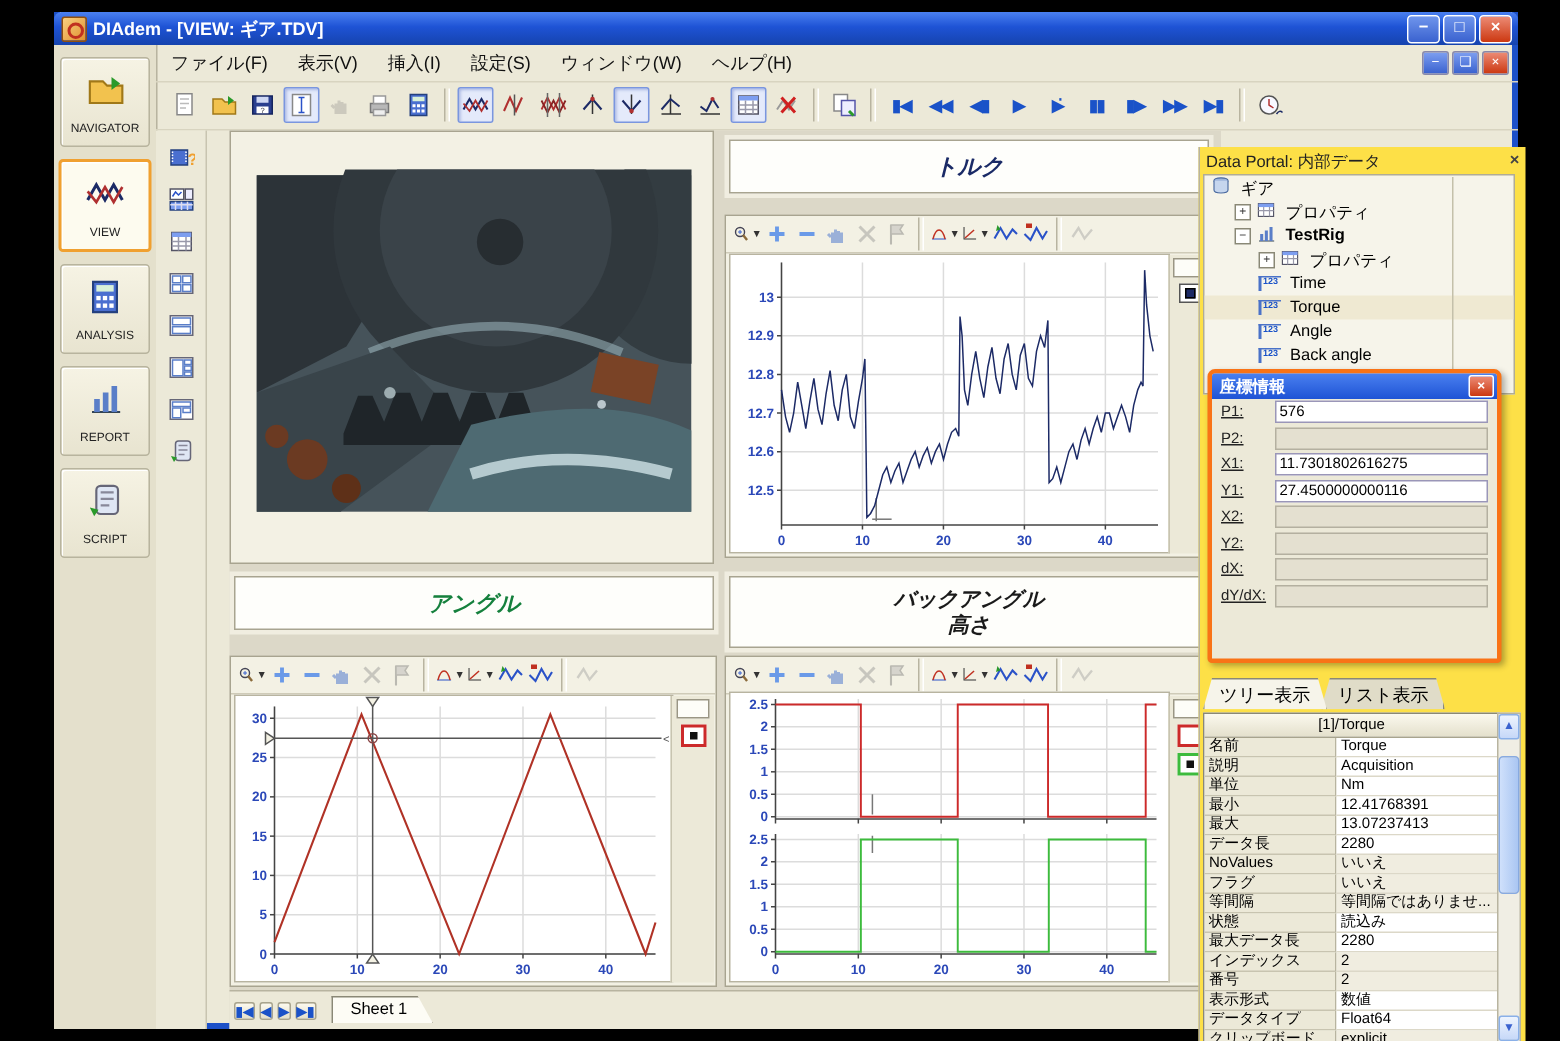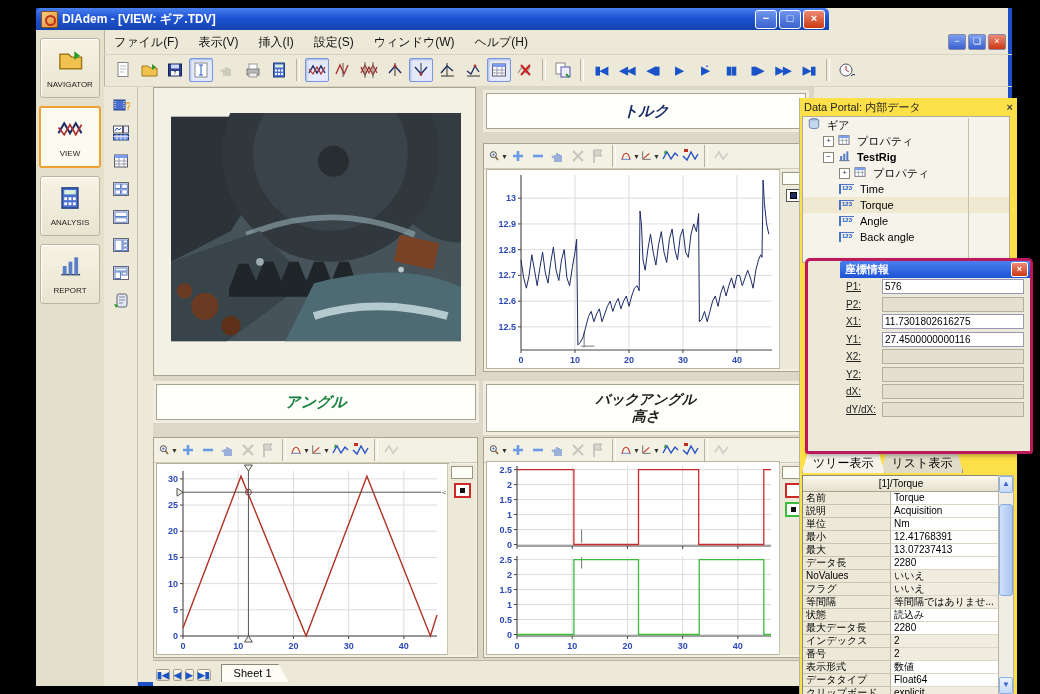--- a/index.html
+++ b/index.html
@@ -1,21 +1,21 @@
 <!DOCTYPE html>
 <html><head>
 <meta charset="utf-8">
 <style>
   html,body{margin:0;padding:0;background:#000;width:1040px;height:694px;overflow:hidden;
     font-family:"Liberation Sans",sans-serif;}
   #app{position:absolute;left:36px;top:8px;width:976px;height:678px;background:#ece9d8;
     border-left:4px solid #1c50c8;border-right:4px solid #1c50c8;border-bottom:4px solid #1c50c8;
     box-sizing:border-box;}
   
-  #titlebar{position:absolute;left:-4px;top:0;width:793px;height:22px;
+  #titlebar{position:absolute;left:-4px;top:0;width:976px;height:22px;
     background:linear-gradient(180deg,#4a80f0 0%,#1e53d5 45%,#1543ae 100%);
     border-radius:5px 5px 0 0;display:flex;align-items:center;color:#fff;font-weight:bold;font-size:12px;}
   #titlebar .appicon{width:15px;height:15px;margin:0 4px 0 5px;background:linear-gradient(135deg,#f8d080,#e09030);
     border:1px solid #905010;border-radius:2px;position:relative;}
   #titlebar .appicon:after{content:"";position:absolute;left:3px;top:3px;width:7px;height:7px;border:2px solid #c03020;border-radius:50%;}
   #winbtns{margin-left:auto;display:flex;gap:2px;padding-right:4px;}
   .wbtn{width:20px;height:17px;border-radius:3px;border:1px solid #fff;color:#fff;font-size:11px;line-height:15px;
     text-align:center;background:linear-gradient(180deg,#6f95ec,#3a62cf);font-weight:bold;}
   .wbtn.close{background:linear-gradient(180deg,#ec8b75,#cc3811);}
   
@@ -77,22 +77,22 @@
     border:1px solid #b0ac96;overflow:hidden;}
   #dp-split{position:absolute;left:168px;top:20px;width:1px;height:141px;background:#c4c0aa;}
   .trow{display:flex;align-items:center;height:16px;font-size:11px;white-space:nowrap;}
   .trow.sel{background:#efe9d2;}
   .trow .tlabel{margin-left:3px;}
   .expbox{width:9px;height:9px;border:1px solid #8a8876;background:#fff;font-size:8px;line-height:7px;
     text-align:center;color:#333;margin-right:3px;flex:none;}
   .chanic{font-size:6px;color:#1a52c8;border-left:2px solid #4a72c8;border-top:1px solid #4a72c8;
     padding:0 2px 3px 1px;margin-right:3px;font-weight:bold;flex:none;}
   
-  #coorddlg{position:absolute;left:5px;top:160px;width:190px;height:190px;background:#ece9d8;
-    border:3px solid #be185d;border-radius:5px 5px 3px 3px;box-shadow:2px 2px 4px rgba(0,0,0,.3);z-index:5;padding-left:32px;}
+  #coorddlg{position:absolute;left:5px;top:148px;width:190px;height:190px;background:#ece9d8;
+    border:3px solid #f97316;border-radius:5px 5px 3px 3px;box-shadow:2px 2px 4px rgba(0,0,0,.3);z-index:5;}
   #coorddlg .dtitle{height:17px;background:linear-gradient(180deg,#4a80f0,#1e53d5);
     border-radius:2px 2px 0 0;color:#fff;font-weight:bold;font-size:11px;display:flex;align-items:center;padding-left:5px;}
   #coorddlg .dclose{margin-left:auto;margin-right:2px;width:15px;height:13px;background:linear-gradient(180deg,#ec8b75,#cc3811);
     border:1px solid #fff;border-radius:2px;color:#fff;font-size:9px;line-height:12px;text-align:center;font-weight:bold;}
   .crow{display:flex;align-items:center;height:17.5px;padding:0 6px 0 6px;}
   .crow .clabel{width:36px;font-size:10px;color:#222;flex:none;text-decoration:underline;}
   .cfield{flex:1;height:13px;border:1px solid #9a96b8;background:#fff;font-size:10px;padding:0 2px;line-height:13px;
     overflow:hidden;white-space:nowrap;}
   .cfield.dis{background:#e4e0d0;border-color:#b4b0a0;}
   
@@ -164,20 +164,28 @@
         <span class="slabel">ANALYSIS</span>
       </div>
       <div class="sbtn">
         <span><svg width="26" height="26" viewBox="0 0 18 18">
             <path d="M3,15h13" stroke="#345"></path>
             <rect x="4" y="9" width="2.6" height="6" fill="#5a7ec8"></rect>
             <rect x="8" y="6" width="2.6" height="9" fill="#5a7ec8"></rect>
             <rect x="12" y="3" width="2.6" height="12" fill="#5a7ec8"></rect>
           </svg></span>
         <span class="slabel">REPORT</span>
+      </div>
+      <div class="sbtn">
+        <span><svg width="26" height="26" viewBox="0 0 18 18">
+            <rect x="5" y="2" width="10" height="13" rx="2" fill="#dfe6f4" stroke="#667"></rect>
+            <path d="M7,5h6M7,8h6M7,11h4" stroke="#889"></path>
+            <path d="M2,12l4,1-2,3z" fill="#2a9a2a"></path>
+          </svg></span>
+        <span class="slabel">SCRIPT</span>
       </div>
     </div>
   <div id="menubar">
       <span class="mitem">ファイル(F)</span>
       <span class="mitem">表示(V)</span>
       <span class="mitem">挿入(I)</span>
       <span class="mitem">設定(S)</span>
       <span class="mitem">ウィンドウ(W)</span>
       <span class="mitem">ヘルプ(H)</span>
       <span id="mdibtns">

